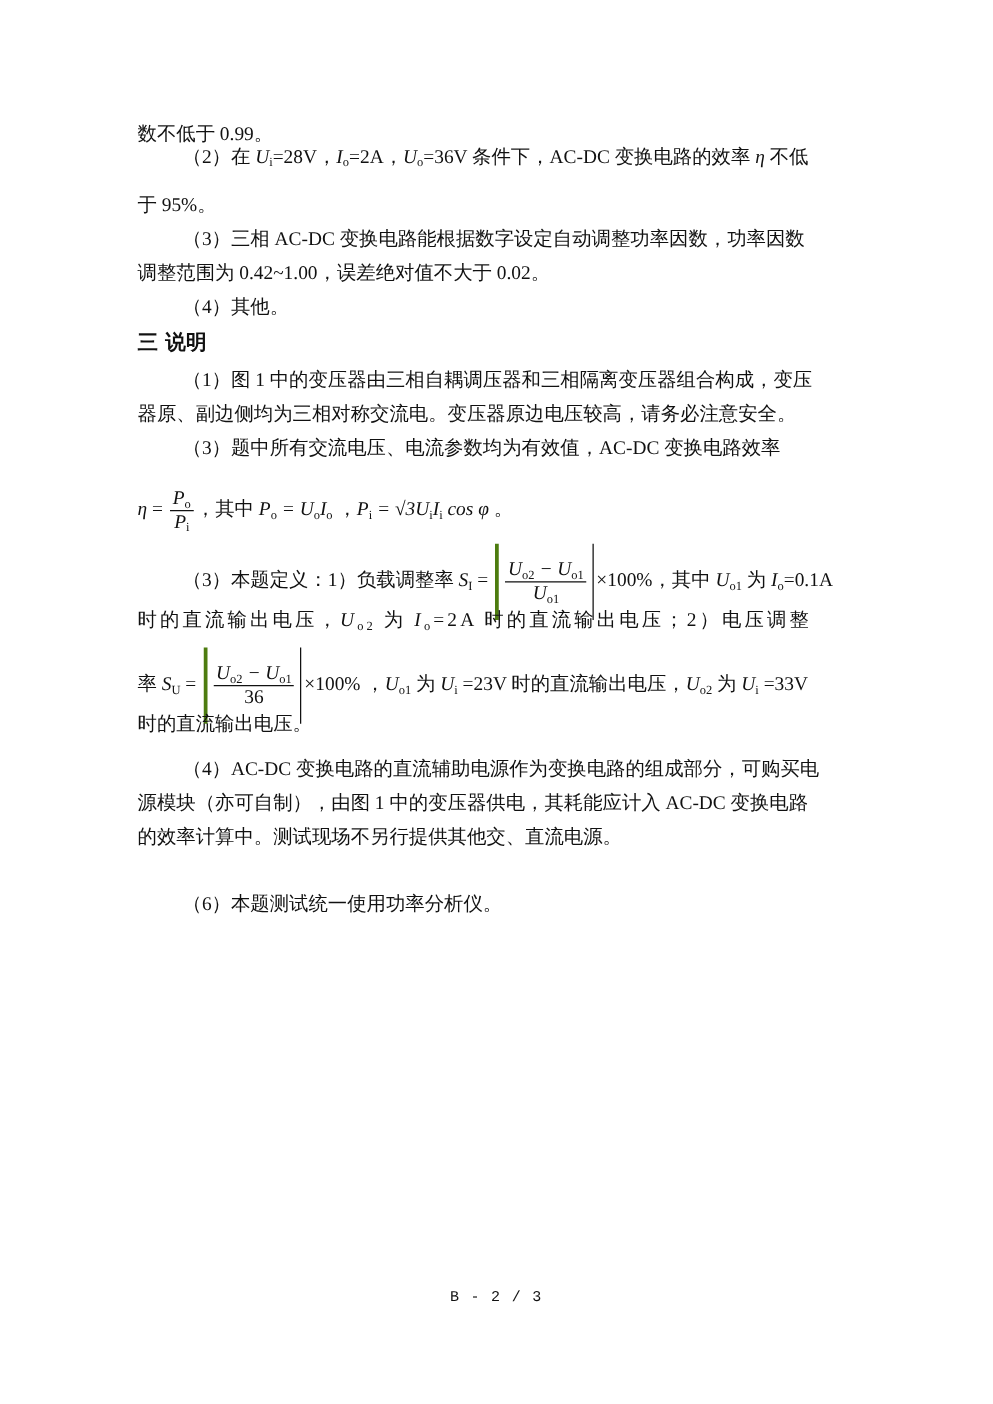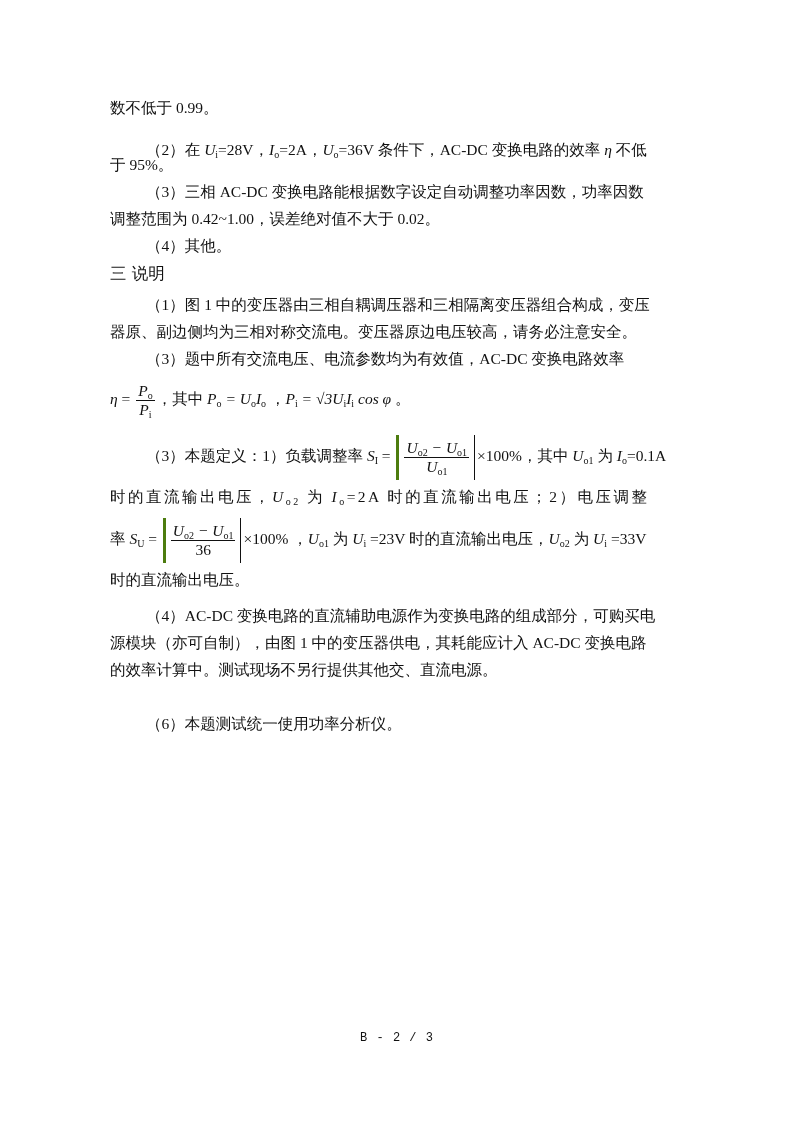--- a/index.html
+++ b/index.html
@@ -1,38 +1,38 @@
 <!DOCTYPE html>
 <html><head>
 <meta charset="utf-8">
 <style>
   html, body { margin: 0; padding: 0; background: #ffffff; }
   body { width: 794px; height: 1123px; position: relative; overflow: hidden;
          font-family: "Liberation Serif", "DejaVu Serif", serif; color: #111; }
   .page { position: absolute; left: 0; top: 0; width: 794px; height: 875px; }
   .line { position: absolute; left: 110px; width: 574px; font-size: 15.5px; line-height: 20px; white-space: nowrap; }
   .indent { left: 146px; }
-  .heading { font-family: "DejaVu Sans", "Liberation Sans", sans-serif; font-weight: normal; font-size: 16.5px; }
+  .heading { font-family: "DejaVu Sans", "Liberation Sans", sans-serif; font-weight: bold; font-size: 16.5px; }
   i.v { font-style: italic; }
   sub { font-size: 10px; vertical-align: -3px; line-height: 0; }
   .math { font-family: "Liberation Serif", serif; }
-  .frac { display: inline-block; vertical-align: middle; text-align: center; margin: 4px 2px; }
+  .frac { display: inline-block; vertical-align: middle; text-align: center; margin: 12px 2px; }
   .frac .num { display: block; border-bottom: 1px solid #111; padding: 0 2px; line-height: 18px; }
   .frac .den { display: block; padding: 0 2px; line-height: 18px; }
   .abs { display: inline-block; vertical-align: middle; border-left: 3px solid #4d7c0f; border-right: 1px solid #111; padding: 0 3px; margin: 0 2px; }
   .footer { position: absolute; top: 1031px; left: 0; width: 794px; text-align: center; font-size: 12px; letter-spacing: 1px; font-family: Liberation Mono, monospace; }
 </style>
 </head>
 <body>
 
 <div class="page">
 
   <div class="line" style="top:98px">数不低于 0.99。</div>
 
-  <div class="line indent" style="top:140px">
+  <div class="line indent" style="top:116px">
     <span>（2）在 </span><i class="v">U</i><sub>i</sub><span>=28V，</span><i class="v">I</i><sub>o</sub><span>=2A，</span><i class="v">U</i><sub>o</sub><span>=36V 条件下，AC-DC 变换电路的效率 </span><i class="v">η</i><span> 不低</span>
   </div>
   <div class="line" style="top:155px">于 95%。</div>
 
   <div class="line indent" style="top:182px">（3）三相 AC-DC 变换电路能根据数字设定自动调整功率因数，功率因数</div>
   <div class="line" style="top:209px">调整范围为 0.42~1.00，误差绝对值不大于 0.02。</div>
 
   <div class="line indent" style="top:236px">（4）其他。</div>
 
   <div class="line heading" style="top:264px">三 说明</div>

